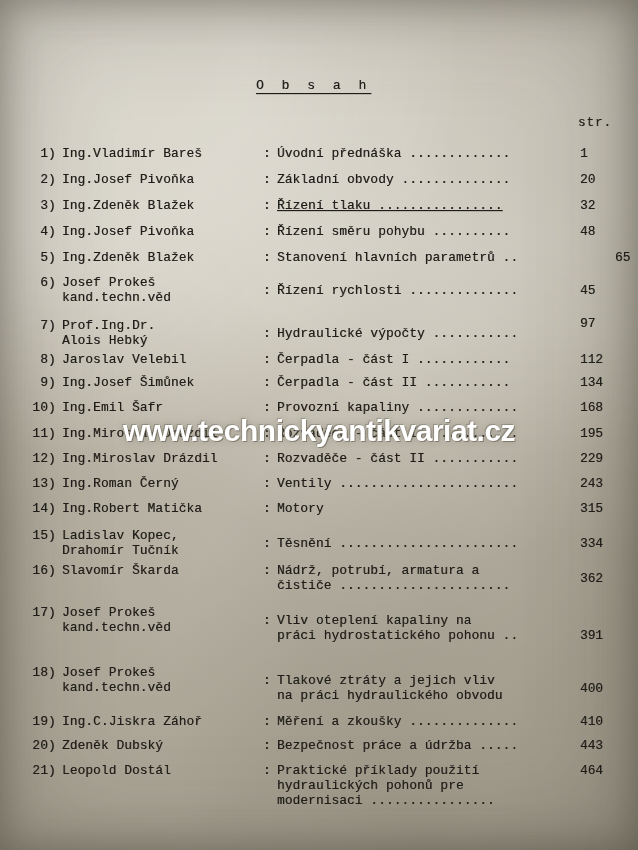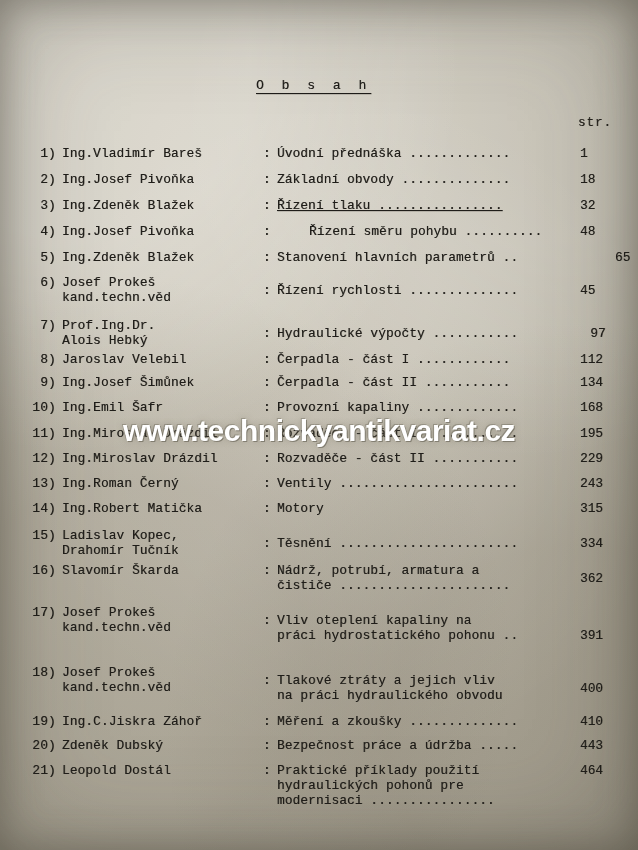--- a/index.html
+++ b/index.html
@@ -175,34 +175,34 @@
           <div class="author" style="top: 0px;">Ing.Vladimír Bareš</div>
           <div class="colon" style="top: 0px;">:</div>
           <div class="titletext" style="top: 0px;">Úvodní přednáška .............</div>
           <div class="pagenum" style="top: 0px;">1</div>
         </div>
         <div class="row">
           <div class="num" style="top: 26px;">2)</div>
           <div class="author" style="top: 26px;">Ing.Josef Pivoňka</div>
           <div class="colon" style="top: 26px;">:</div>
           <div class="titletext" style="top: 26px;">Základní obvody ..............</div>
-          <div class="pagenum" style="top: 26px;">18</div>
+          <div class="pagenum" style="top: 26px;">20</div>
         </div>
         <div class="row">
           <div class="num" style="top: 52px;">3)</div>
           <div class="author" style="top: 52px;">Ing.Zdeněk Blažek</div>
           <div class="colon" style="top: 52px;">:</div>
           <div class="titletext" style="top: 52px; text-decoration: underline;">Řízení tlaku ................</div>
           <div class="pagenum" style="top: 52px;">32</div>
         </div>
         <div class="row">
           <div class="num" style="top: 78px;">4)</div>
           <div class="author" style="top: 78px;">Ing.Josef Pivoňka</div>
           <div class="colon" style="top: 78px;">:</div>
-          <div class="titletext" style="top: 78px; margin-left: 32px;">Řízení směru pohybu ..........</div>
+          <div class="titletext" style="top: 78px;">Řízení směru pohybu ..........</div>
           <div class="pagenum" style="top: 78px;">48</div>
         </div>
         <div class="row">
           <div class="num" style="top: 104px;">5)</div>
           <div class="author" style="top: 104px;">Ing.Zdeněk Blažek</div>
           <div class="colon" style="top: 104px;">:</div>
           <div class="titletext" style="top: 104px;">Stanovení hlavních parametrů ..</div>
           <div class="pagenum" style="top: 104px; margin-left: 35px;">65</div>
         </div>
         <div class="row">
@@ -212,21 +212,21 @@
           <div class="colon" style="top: 137px;">:</div>
           <div class="titletext" style="top: 137px;">Řízení rychlosti ..............</div>
           <div class="pagenum" style="top: 137px;">45</div>
         </div>
         <div class="row">
           <div class="num" style="top: 172px;">7)</div>
           <div class="author" style="top: 172px;">Prof.Ing.Dr.
 Alois Hebký</div>
           <div class="colon" style="top: 180px;">:</div>
           <div class="titletext" style="top: 180px;">Hydraulické výpočty ...........</div>
-          <div class="pagenum" style="top: 180px; text-align: center;">97</div>
+          <div class="pagenum" style="top: 170px;">97</div>
         </div>
         <div class="row">
           <div class="num" style="top: 206px;">8)</div>
           <div class="author" style="top: 206px;">Jaroslav Velebil</div>
           <div class="colon" style="top: 206px;">:</div>
           <div class="titletext" style="top: 206px;">Čerpadla - část I ............</div>
           <div class="pagenum" style="top: 206px;">112</div>
         </div>
         <div class="row">
           <div class="num" style="top: 229px;">9)</div>

